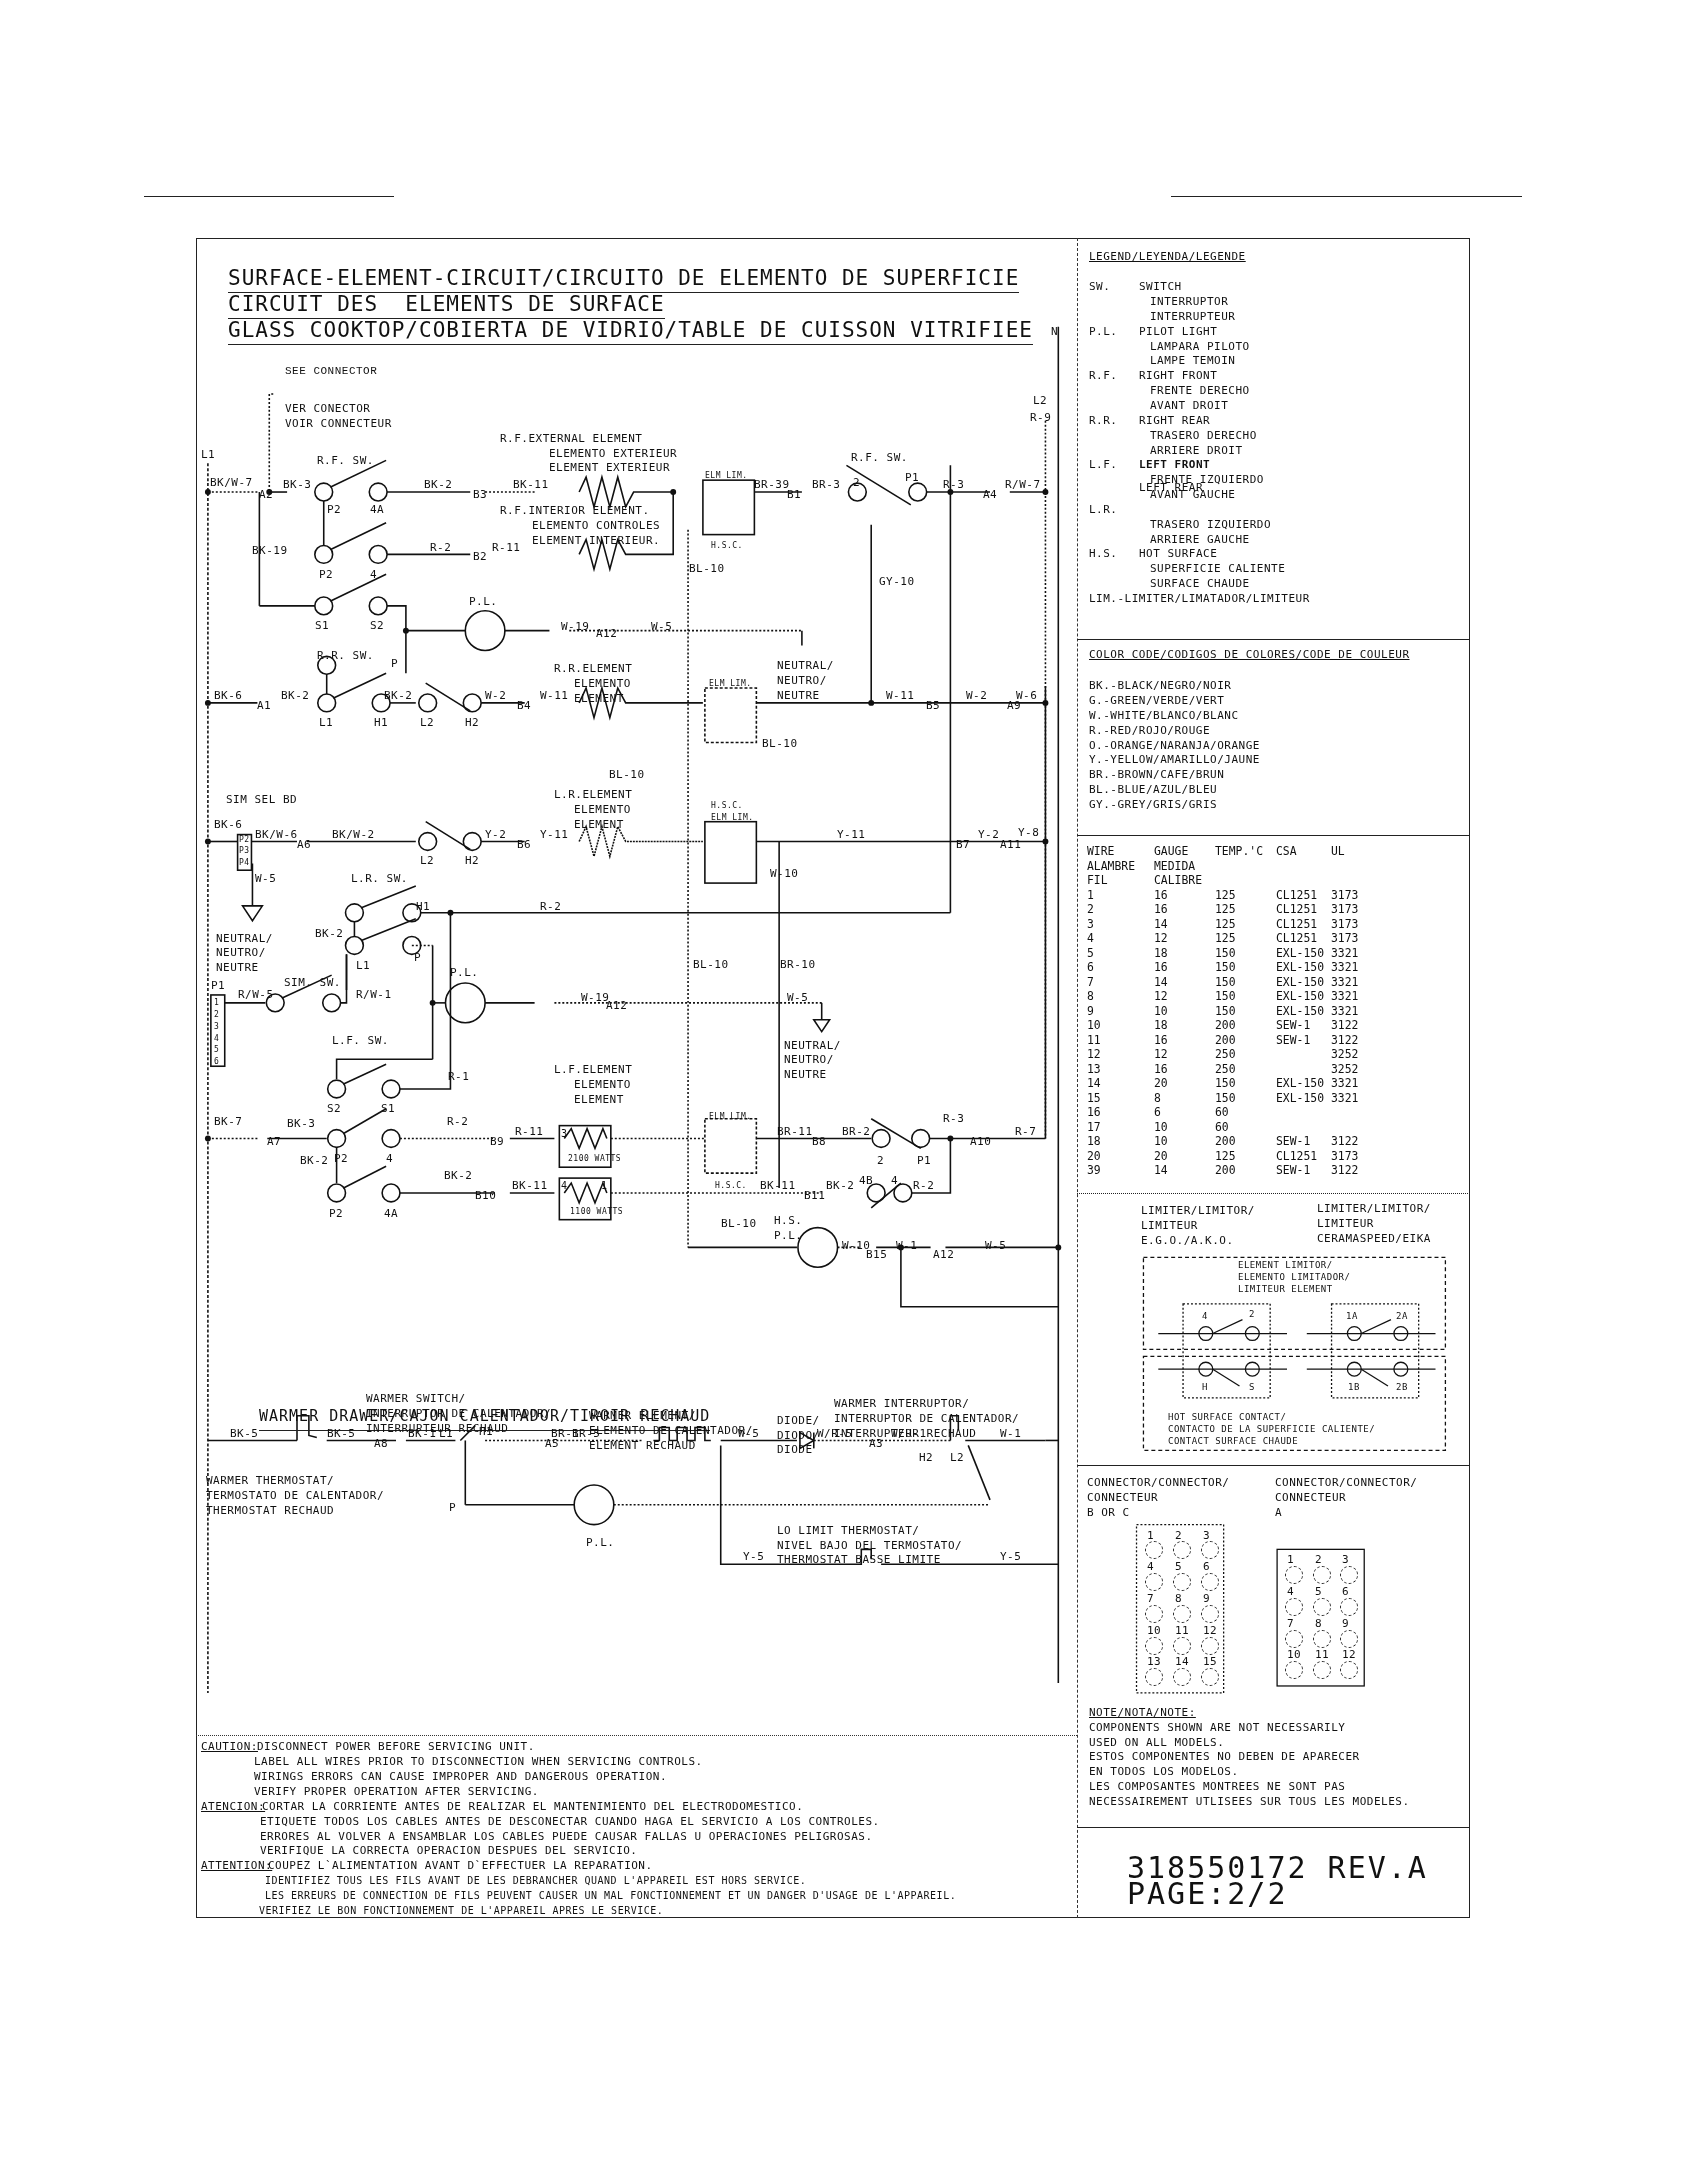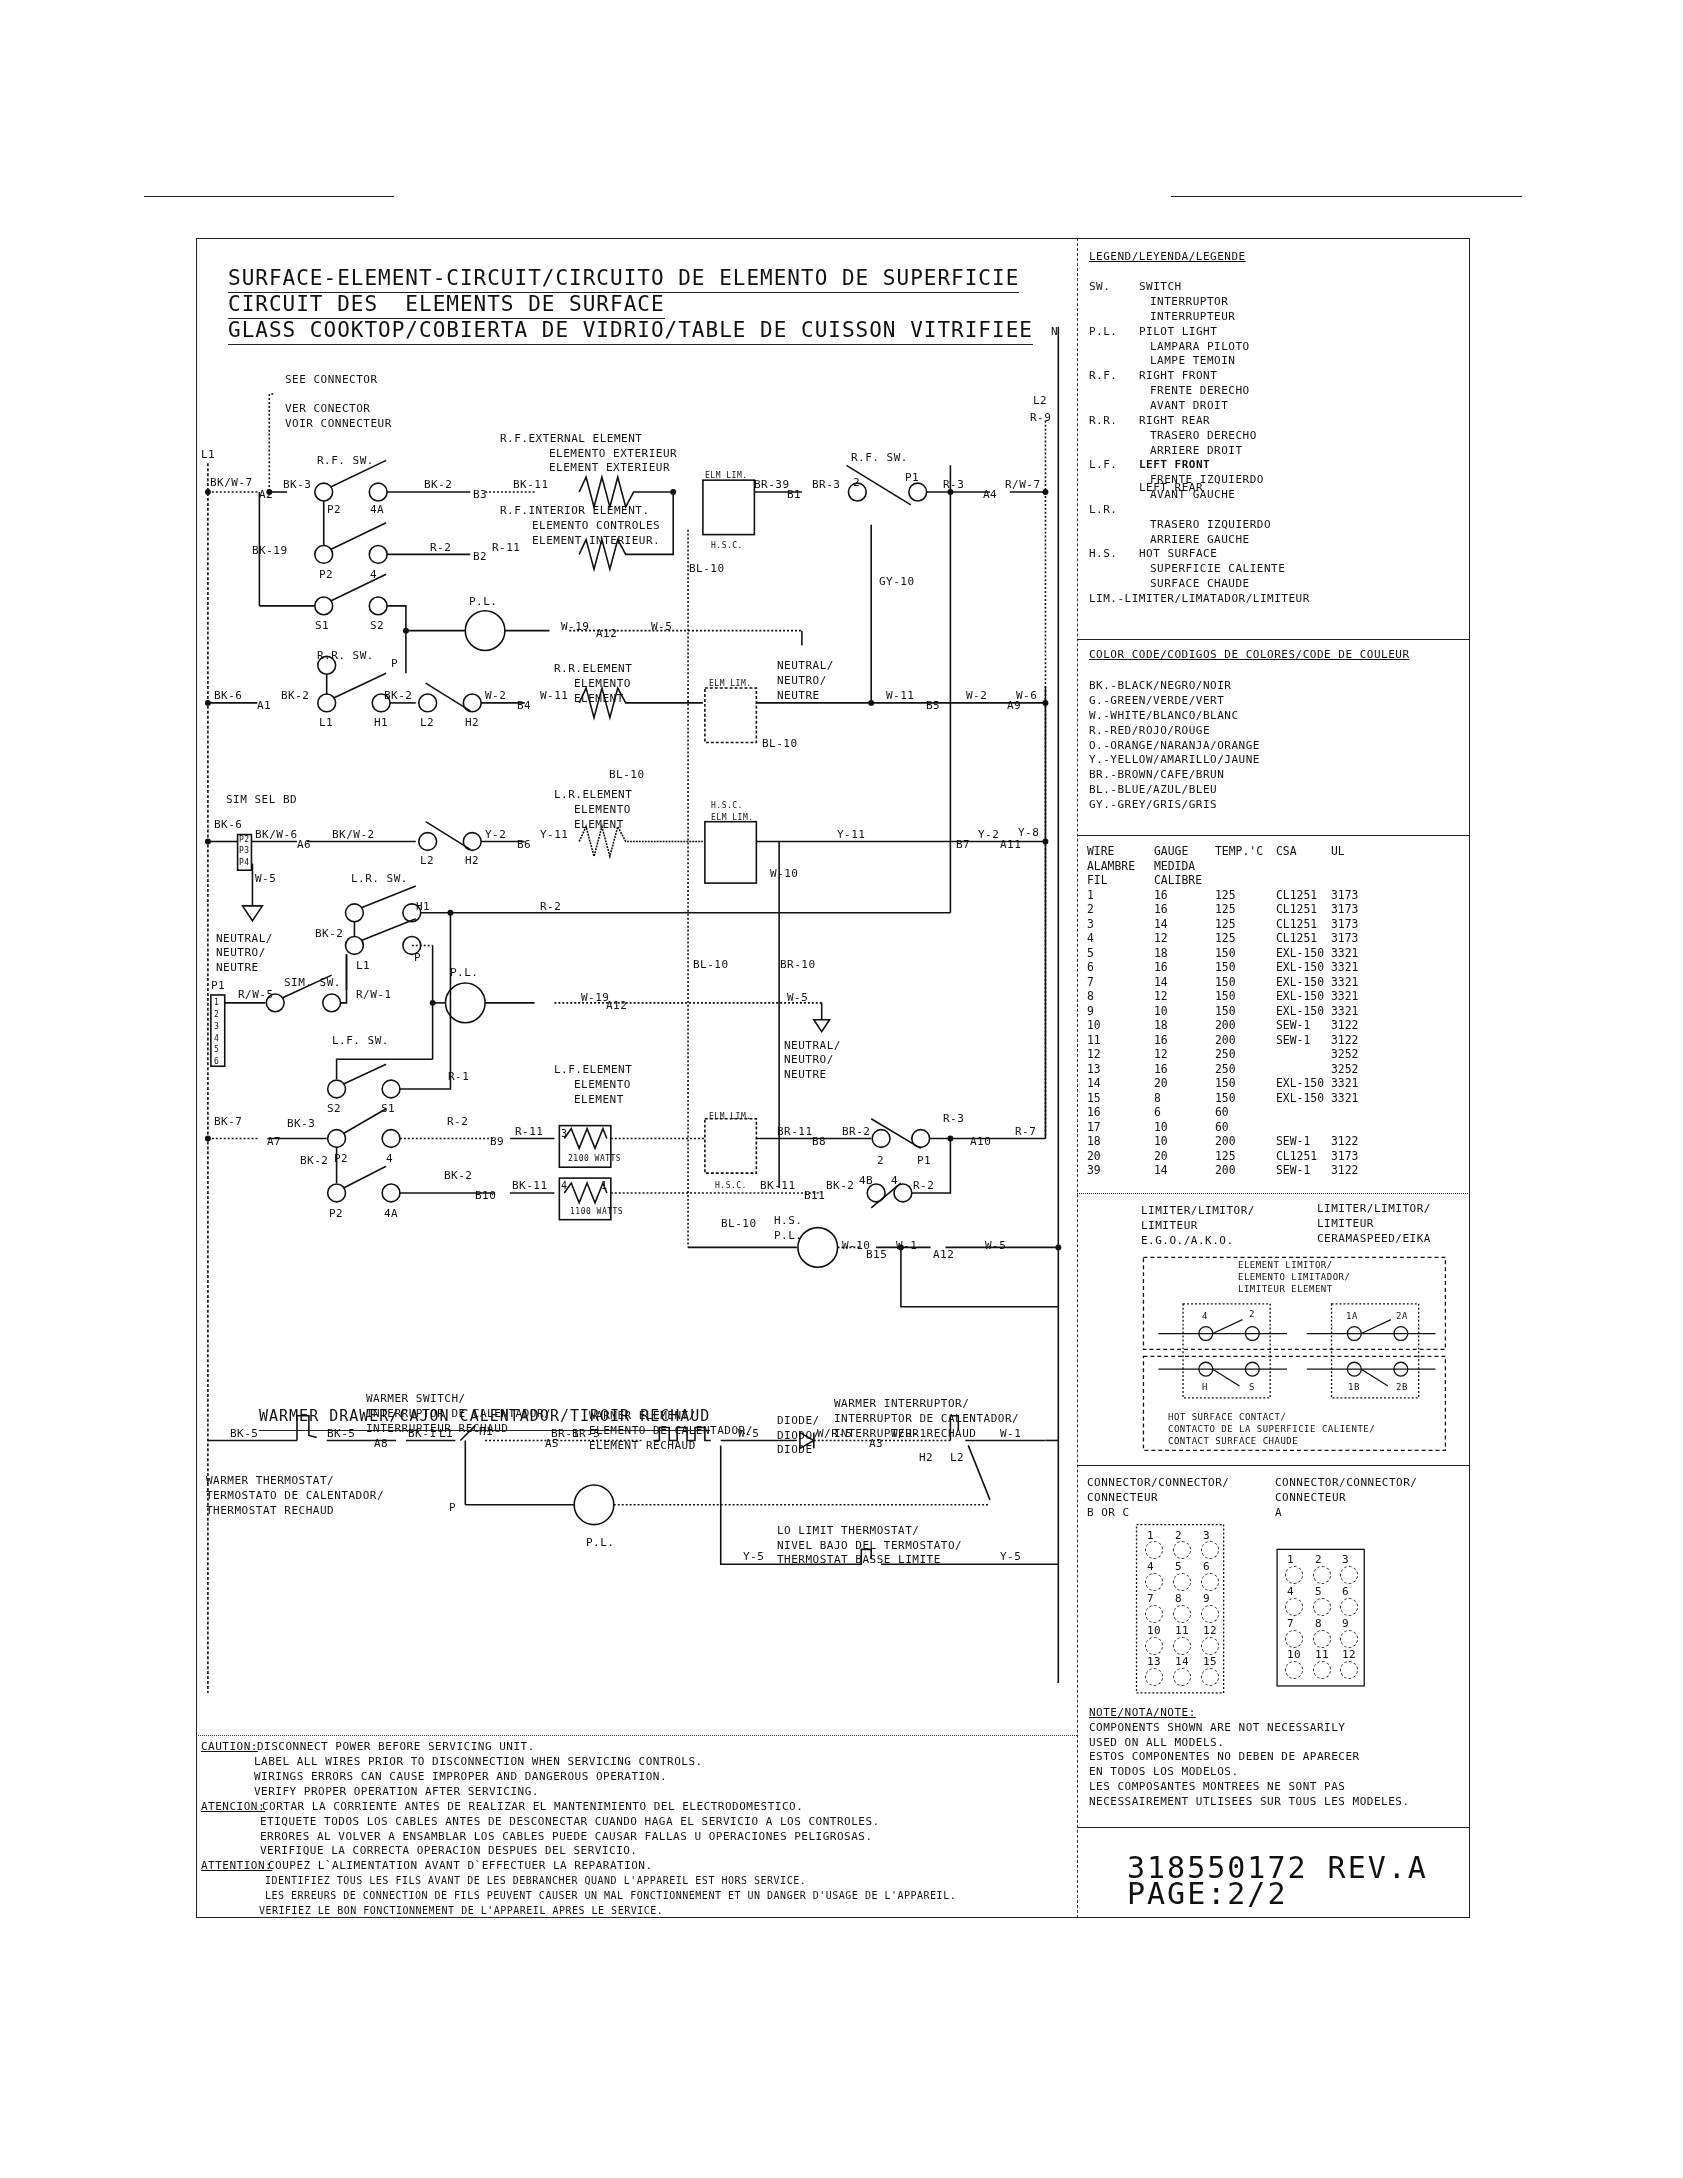--- a/index.html
+++ b/index.html
@@ -247,21 +247,21 @@
 
     <rect x="1148" y="1540" width="88" height="170" stroke-dasharray="2,2"></rect>
     <rect x="1290" y="1565" width="88" height="138"></rect>
   </g>
 </svg>
 
 <div class="t title" style="left:228px;top:265px;">SURFACE-ELEMENT-CIRCUIT/CIRCUITO DE ELEMENTO DE SUPERFICIE</div>
 <div class="t title" style="left:228px;top:291px;">CIRCUIT DES  ELEMENTS DE SURFACE</div>
 <div class="t title" style="left:228px;top:317px;">GLASS COOKTOP/COBIERTA DE VIDRIO/TABLE DE CUISSON VITRIFIEE</div>
 
-<div class="t lbl" style="left:285px;top:372px;">SEE CONNECTOR</div>
+<div class="t lbl" style="left:285px;top:364px;font-family:Liberation Mono, monospace;">SEE CONNECTOR</div>
 <div class="t lbl" style="left:285px;top:401px;">VER CONECTOR</div>
 <div class="t lbl" style="left:285px;top:416px;">VOIR CONNECTEUR</div>
 
 <div class="t lbl" style="left:201px;top:447px;">L1</div>
 <div class="t lbl" style="left:1033px;top:393px;">L2</div>
 <div class="t lbl" style="left:1030px;top:410px;">R-9</div>
 <div class="t lbl" style="left:1051px;top:324px;">N</div>
 
 <div class="t lbl" style="left:317px;top:453px;">R.F. SW.</div>
 <div class="t lbl" style="left:851px;top:450px;">R.F. SW.</div>

